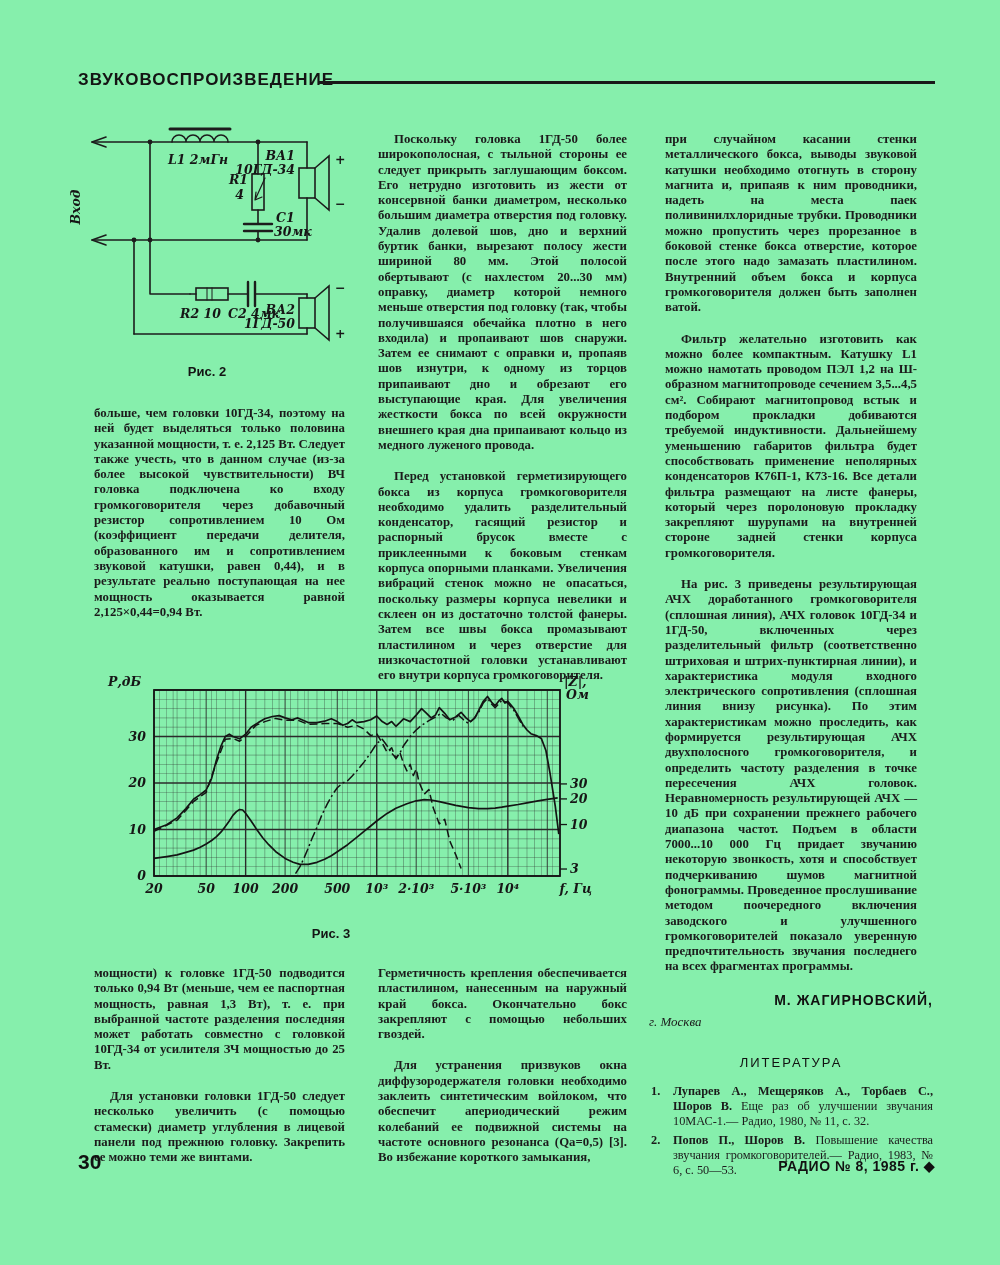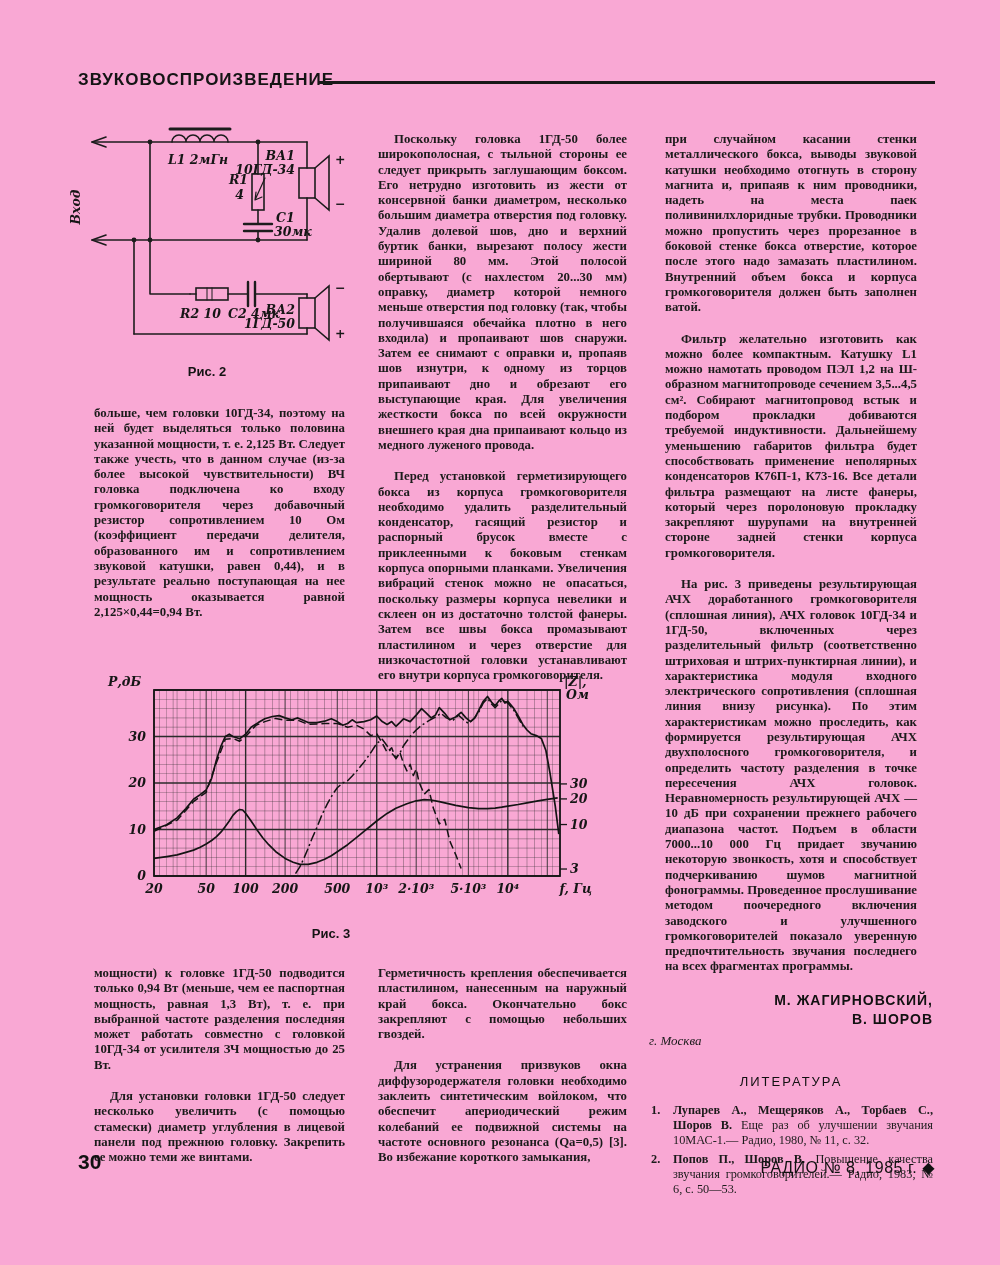--- a/index.html
+++ b/index.html
@@ -1,16 +1,16 @@
 <!DOCTYPE html>
 <html><head>
 <meta charset="utf-8">
 <style>
   html,body{margin:0;padding:0;background:#e8e6e1;}
-  .page{position:relative;width:1000px;height:1265px;margin:0 auto;background:#f9a8d4;
+  .page{position:relative;width:1000px;height:1265px;margin:0 auto;background:#86efac;
         font-family:"Liberation Serif",serif;color:#1b1b1b;overflow:hidden;}
   .abs{position:absolute;}
   .section-header{left:78px;top:70px;font-family:"Liberation Sans",sans-serif;
         font-weight:700;font-size:17px;letter-spacing:1px;color:#141414;}
   .header-rule{left:318px;top:81px;width:617px;height:3px;background:#181818;}
   .col{font-size:12.8px;line-height:15.3px;text-align:justify;}
   .col p{margin:16px;text-align:justify;hyphens:none;font-weight:bold;}
   .col p.ind{text-indent:16px;}
   .figcap{font-family:"Liberation Sans",sans-serif;font-weight:700;font-size:13px;
         text-align:center;color:#141414;margin-top:6px;}
@@ -21,21 +21,21 @@
   .city{margin-top:4px;font-style:italic;font-size:13px;}
   .lit-title{margin-top:26px;text-align:center;font-family:"Liberation Sans",sans-serif;
         font-weight:400;font-size:13px;letter-spacing:2px;color:#111;}
   .refs{margin-top:14px;font-size:12.3px;line-height:15px;}
   .ref{position:relative;padding-left:24px;margin-bottom:4px;text-align:justify;}
   .ref-num{position:absolute;left:2px;top:0;font-weight:700;}
   .ref b{font-weight:700;}
   .page-num{left:78px;top:1150px;font-family:"Liberation Sans",sans-serif;
         font-weight:700;font-size:21px;color:#111;}
   .journal{left:735px;top:1158px;width:200px;text-align:right;
-        font-family:"Liberation Sans",sans-serif;font-weight:400;font-size:16px;
+        font-family:"Liberation Sans",sans-serif;font-weight:700;font-size:14px;
         letter-spacing:.5px;color:#111;}
 </style>
 </head>
 <body>
 
 <div class="page">
 
   <div class="abs section-header">ЗВУКОВОСПРОИЗВЕДЕНИЕ</div>
   <div class="abs header-rule"></div>
 
@@ -114,21 +114,20 @@
     <p class="ind">Поскольку головка 1ГД-50 более широкополосная, с тыльной стороны ее следует прикрыть заглушающим боксом. Его нетрудно изготовить из жести от консервной банки диаметром, несколько большим диаметра отверстия под головку. Удалив долевой шов, дно и верхний буртик банки, вырезают полосу жести шириной 80 мм. Этой полосой обертывают (с нахлестом 20...30 мм) оправку, диаметр которой немного меньше отверстия под головку (так, чтобы получившаяся обечайка плотно в него входила) и пропаивают шов снаружи. Затем ее снимают с оправки и, пропаяв шов изнутри, к одному из торцов припаивают дно и обрезают его выступающие края. Для увеличения жесткости бокса по всей окружности внешнего края дна припаивают кольцо из медного луженого провода.</p>
     <p class="ind">Перед установкой герметизирующего бокса из корпуса громкоговорителя необходимо удалить разделительный конденсатор, гасящий резистор и распорный брусок вместе с приклеенными к боковым стенкам корпуса опорными планками. Увеличения вибраций стенок можно не опасаться, поскольку размеры корпуса невелики и склеен он из достаточно толстой фанеры. Затем все швы бокса промазывают пластилином и через отверстие для низкочастотной головки устанавливают его внутри корпуса громкоговорителя.</p>
   </div>
 
   <div class="abs col" style="left:649px;top:116px;width:284px;">
     <p>при случайном касании стенки металлического бокса, выводы звуковой катушки необходимо отогнуть в сторону магнита и, припаяв к ним проводники, надеть на места паек поливинилхлоридные трубки. Проводники можно пропустить через прорезанное в боковой стенке бокса отверстие, которое после этого надо замазать пластилином. Внутренний объем бокса и корпуса громкоговорителя должен быть заполнен ватой.</p>
     <p class="ind">Фильтр желательно изготовить как можно более компактным. Катушку L1 можно намотать проводом ПЭЛ 1,2 на Ш-образном магнитопроводе сечением 3,5...4,5 см². Собирают магнитопровод встык и подбором прокладки добиваются требуемой индуктивности. Дальнейшему уменьшению габаритов фильтра будет способствовать применение неполярных конденсаторов К76П-1, К73-16. Все детали фильтра размещают на листе фанеры, который через поролоновую прокладку закрепляют шурупами на внутренней стороне задней стенки корпуса громкоговорителя.</p>
     <p class="ind">На рис. 3 приведены результирующая АЧХ доработанного громкоговорителя (сплошная линия), АЧХ головок 10ГД-34 и 1ГД-50, включенных через разделительный фильтр (соответственно штриховая и штрих-пунктирная линии), и характеристика модуля входного электрического сопротивления (сплошная линия внизу рисунка). По этим характеристикам можно проследить, как формируется результирующая АЧХ двухполосного громкоговорителя, и определить частоту разделения в точке пересечения АЧХ головок. Неравномерность результирующей АЧХ — 10 дБ при сохранении прежнего рабочего диапазона частот. Подъем в области 7000...10 000 Гц придает звучанию некоторую звонкость, хотя и способствует подчеркиванию шумов магнитной фонограммы. Проведенное прослушивание методом поочередного включения заводского и улучшенного громкоговорителей показало уверенную предпочтительность звучания последнего на всех фрагментах программы.</p>
     <div class="authors">
       <div>М. ЖАГИРНОВСКИЙ,</div>
-      <div>В. ШОРОВ</div>
     </div>
     <div class="city">г. Москва</div>
     <div class="lit-title">ЛИТЕРАТУРА</div>
     <div class="refs">
       <div class="ref">
         <span class="ref-num">1.</span>
         <b>Лупарев А., Мещеряков А., Торбаев С., Шоров В.</b>
         <span>Еще раз об улучшении звучания 10МАС-1.— Радио, 1980, № 11, с. 32.</span>
       </div>
       <div class="ref">

